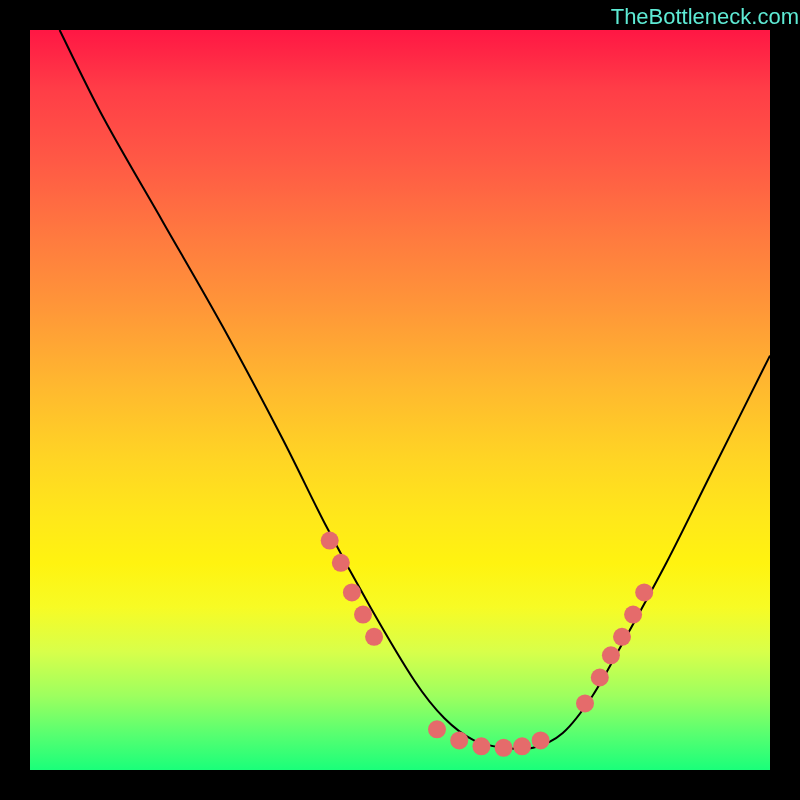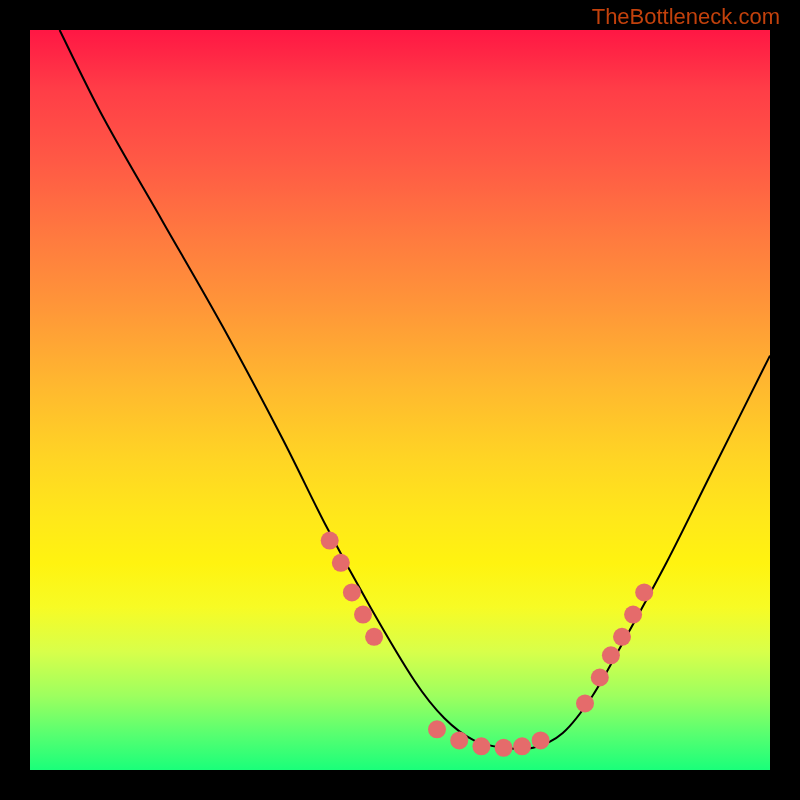--- a/index.html
+++ b/index.html
@@ -7,22 +7,22 @@
     width: 800px;
     height: 800px;
     background: #000;
     position: relative;
     font-family: Arial, sans-serif;
     overflow: hidden;
   }
   .watermark {
     position: absolute;
     top: 4px;
-    right: 20px;
-    color: #c2410c;
+    right: 1px;
+    color: #5eead4;
     font-size: 22px;
     font-weight: 500;
     z-index: 10;
   }
   .plot-area {
     position: absolute;
     left: 30px;
     top: 30px;
     width: 740px;
     height: 740px;

